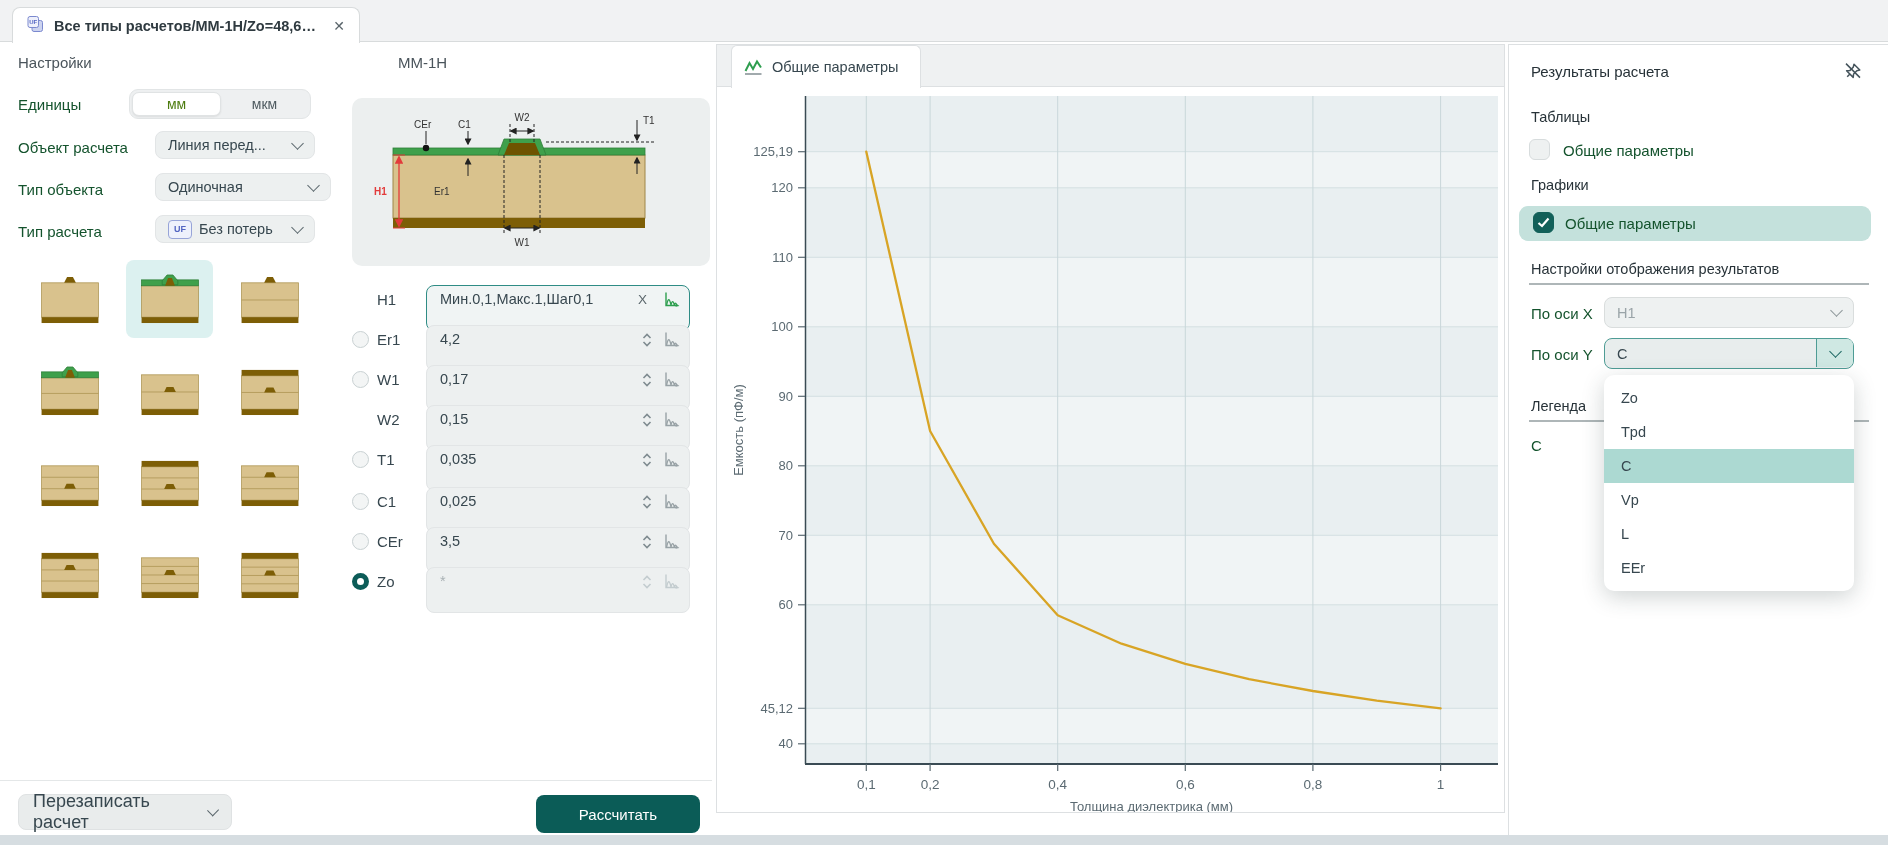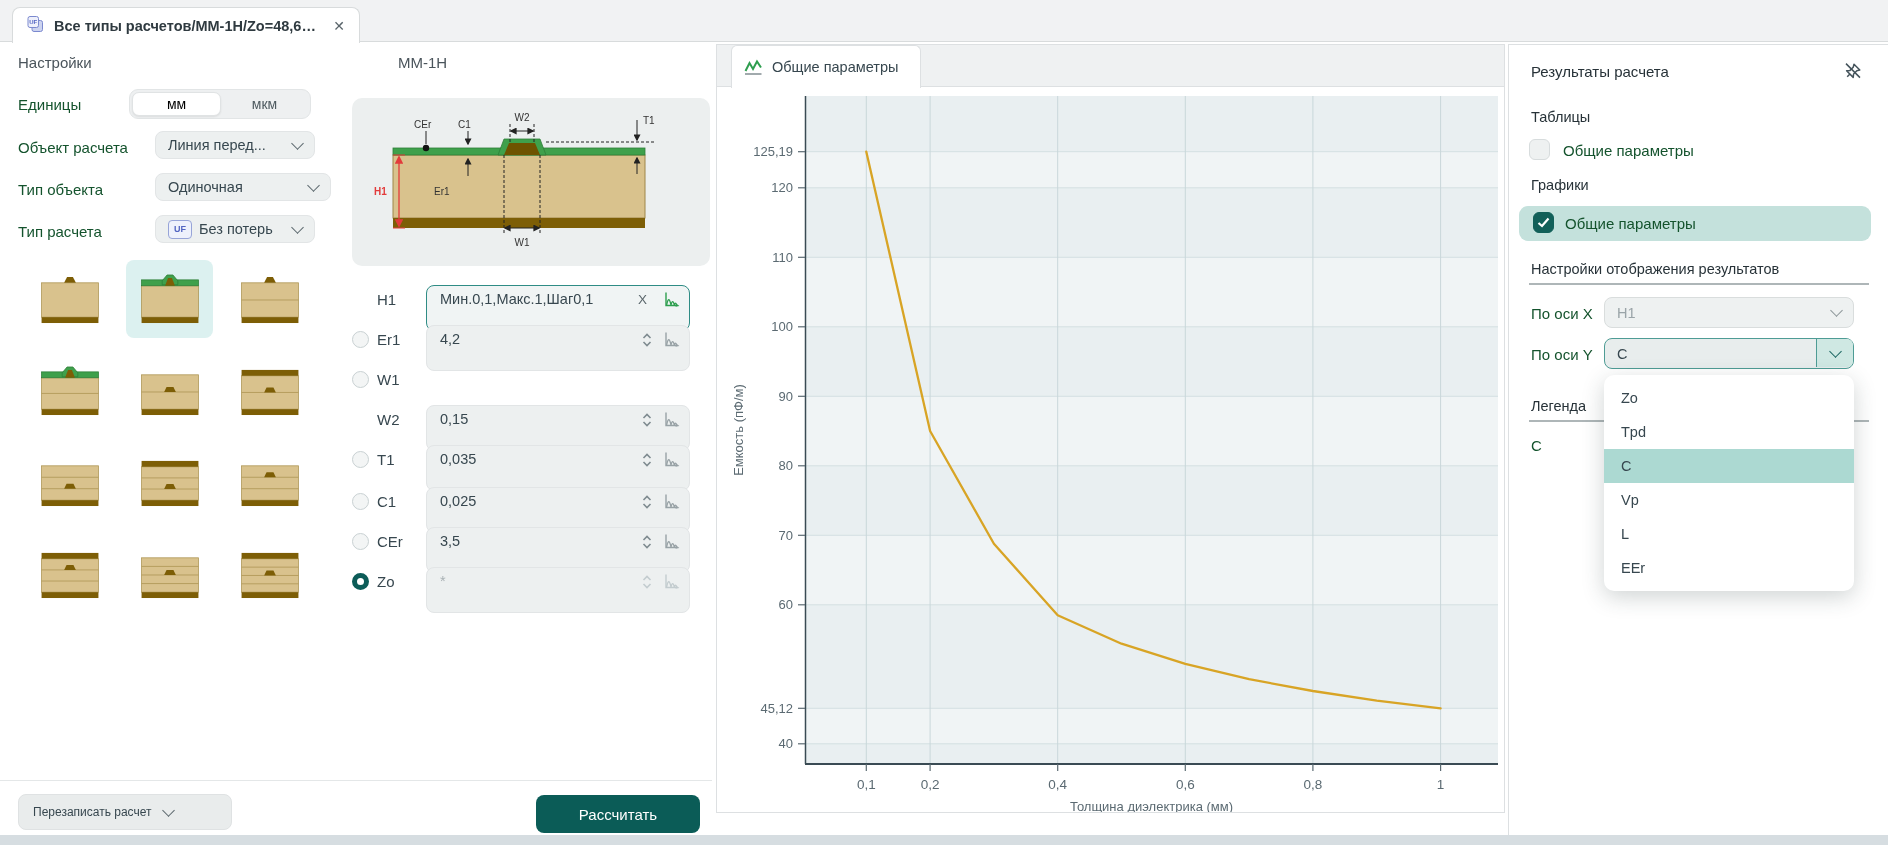--- a/index.html
+++ b/index.html
@@ -22,40 +22,40 @@
   .bold-h{font-size:14.5px;font-weight:normal;color:#273238}
   .radio{width:17px;height:17px;border-radius:50%;border:1.5px solid #c9d1d3;background:#f3f5f5;box-sizing:border-box;cursor:pointer}
   .radio.on{border:5px solid #0c5c58;background:#fff}
   .checkbox{width:21px;height:21px;border-radius:6px;background:#eef1f1;border:1px solid #d7dcdd;box-sizing:border-box;cursor:pointer;
             display:flex;align-items:center;justify-content:center}
   .checkbox.on{background:#126059;border-color:#126059}
   
   #toggle-units{left:129px;top:89px;width:182px;height:30px;background:#eef0f1;border:1px solid #e2e5e6;border-radius:9px;
                 display:flex;padding:2px;box-sizing:border-box;cursor:pointer}
   #toggle-units .seg{flex:1;display:flex;align-items:center;justify-content:center;font-size:14px;color:#4f5b61;border-radius:7px}
-  #toggle-units .seg.on{background:#fff;border:1px solid #e0e3e4;box-shadow:0 1px 2px rgba(0,0,0,.08);color:#000000}
+  #toggle-units .seg.on{background:#fff;border:1px solid #e0e3e4;box-shadow:0 1px 2px rgba(0,0,0,.08);color:#4d7c0f}
   .uf-badge{display:inline-flex;align-items:center;justify-content:center;width:22px;height:17px;border:1px solid #97a4d8;border-radius:4px;
             background:#eef1fc;color:#5365c2;font-size:9px;font-weight:bold;margin-right:7px}
   
   .thumb-cell{position:absolute;width:87px;height:78px;display:flex;align-items:center;justify-content:center;border-radius:8px;cursor:pointer}
   .thumb-cell.selected{background:#dcf1f0}
   
   .prow{position:absolute;left:350px;width:360px;height:30px}
   .prow .radio{position:absolute;left:2px;top:6px}
   .prow .plabel{position:absolute;left:27px;top:6px;font-size:15px;color:#37474f}
   .pfield{position:absolute;left:76px;top:0;width:264px;height:46px;background:#edf0f0;border:1px solid #e2e5e6;border-radius:8px;box-sizing:border-box}
   .pfield.active{background:#f0f4f4;border:1.6px solid #2f8c85}
   .pfield .pval{position:absolute;left:13px;top:0;line-height:27px;font-size:14.5px;color:#37474f}
   .pfield.disabled .pval{color:#a9b1b4}
   .pfield .xbtn{position:absolute;right:42px;top:0;line-height:27px;font-size:13.5px;color:#5b676c;cursor:pointer}
   .pfield .stepper{position:absolute;right:36px;top:5px;cursor:pointer}
   .pfield .cicon{position:absolute;right:8px;top:4px;cursor:pointer}
   
   #rewrite-btn{left:18px;top:794px;width:214px;height:36px;background:#e9ecec;border:1px solid #dfe2e3;border-radius:8px;
-               display:flex;align-items:center;gap:12px;padding:0 14px;box-sizing:border-box;font-size:12px;color:#37474f;cursor:pointer}
+               display:flex;align-items:center;gap:12px;padding:0 14px;box-sizing:border-box;font-size:18px;color:#37474f;cursor:pointer}
   #calc-btn{left:536px;top:795px;width:164px;height:38px;background:#0b5c57;border-radius:8px;color:#fff;font-size:15px;
             display:flex;align-items:center;justify-content:center;cursor:pointer}
   #bottom-divider{left:0;top:780px;width:712px;height:1px;background:#e4e7e8}
   
   #diagram-panel{left:352px;top:98px;width:358px;height:168px;background:#ecefef;border-radius:10px}
   
   #chart-panel{left:716px;top:44px;width:789px;height:769px;border:1px solid #dde0e2;background:#fff;box-sizing:border-box}
   #chart-tabs{position:absolute;left:0;top:0;width:100%;height:42px;background:#eff1f2;border-bottom:1px solid #dde0e2;box-sizing:border-box}
   #chart-tab{position:absolute;left:14px;top:0;width:190px;height:43px;background:#fff;border:1px solid #dde0e2;border-bottom:none;
              border-radius:6px 6px 0 0;display:flex;align-items:center;gap:9px;padding:0 12px;box-sizing:border-box;z-index:2;cursor:pointer}
@@ -309,20 +309,32 @@
         <span class="cicon"><svg width="18" height="19" viewBox="0 0 18 19">
             <path d="M3 2.5 V15.5 H13.5" fill="none" stroke="#98a2a6" stroke-width="1.4"></path>
             <path d="M3.6 15 C5 8,6.5 8,8 15 C9 10.5,10.3 10.5,11.3 15 C12 12.5,12.8 12.5,13.5 15" fill="none" stroke="#98a2a6" stroke-width="1.3"></path>
             <path d="M13 13.2 L16.4 16 L12.6 16.8 Z" fill="#98a2a6"></path>
           </svg></span>
       </div>
     </div>
     <div class="prow" style="top: 365px;">
       <span class="radio"></span>
       <span class="plabel">W1</span>
+      <div class="pfield">
+        <span class="pval">0,17</span>
+        <span class="stepper"><svg width="12" height="18" viewBox="0 0 12 18">
+            <path d="M2.5 7 L6 3.5 L9.5 7" fill="none" stroke="#7f8b90" stroke-width="1.6"></path>
+            <path d="M2.5 11 L6 14.5 L9.5 11" fill="none" stroke="#7f8b90" stroke-width="1.6"></path>
+          </svg></span>
+        <span class="cicon"><svg width="18" height="19" viewBox="0 0 18 19">
+            <path d="M3 2.5 V15.5 H13.5" fill="none" stroke="#98a2a6" stroke-width="1.4"></path>
+            <path d="M3.6 15 C5 8,6.5 8,8 15 C9 10.5,10.3 10.5,11.3 15 C12 12.5,12.8 12.5,13.5 15" fill="none" stroke="#98a2a6" stroke-width="1.3"></path>
+            <path d="M13 13.2 L16.4 16 L12.6 16.8 Z" fill="#98a2a6"></path>
+          </svg></span>
+      </div>
     </div>
     <div class="prow" style="top: 405px;">
       <span class="plabel">W2</span>
       <div class="pfield">
         <span class="pval">0,15</span>
         <span class="stepper"><svg width="12" height="18" viewBox="0 0 12 18">
             <path d="M2.5 7 L6 3.5 L9.5 7" fill="none" stroke="#7f8b90" stroke-width="1.6"></path>
             <path d="M2.5 11 L6 14.5 L9.5 11" fill="none" stroke="#7f8b90" stroke-width="1.6"></path>
           </svg></span>
         <span class="cicon"><svg width="18" height="19" viewBox="0 0 18 19">

